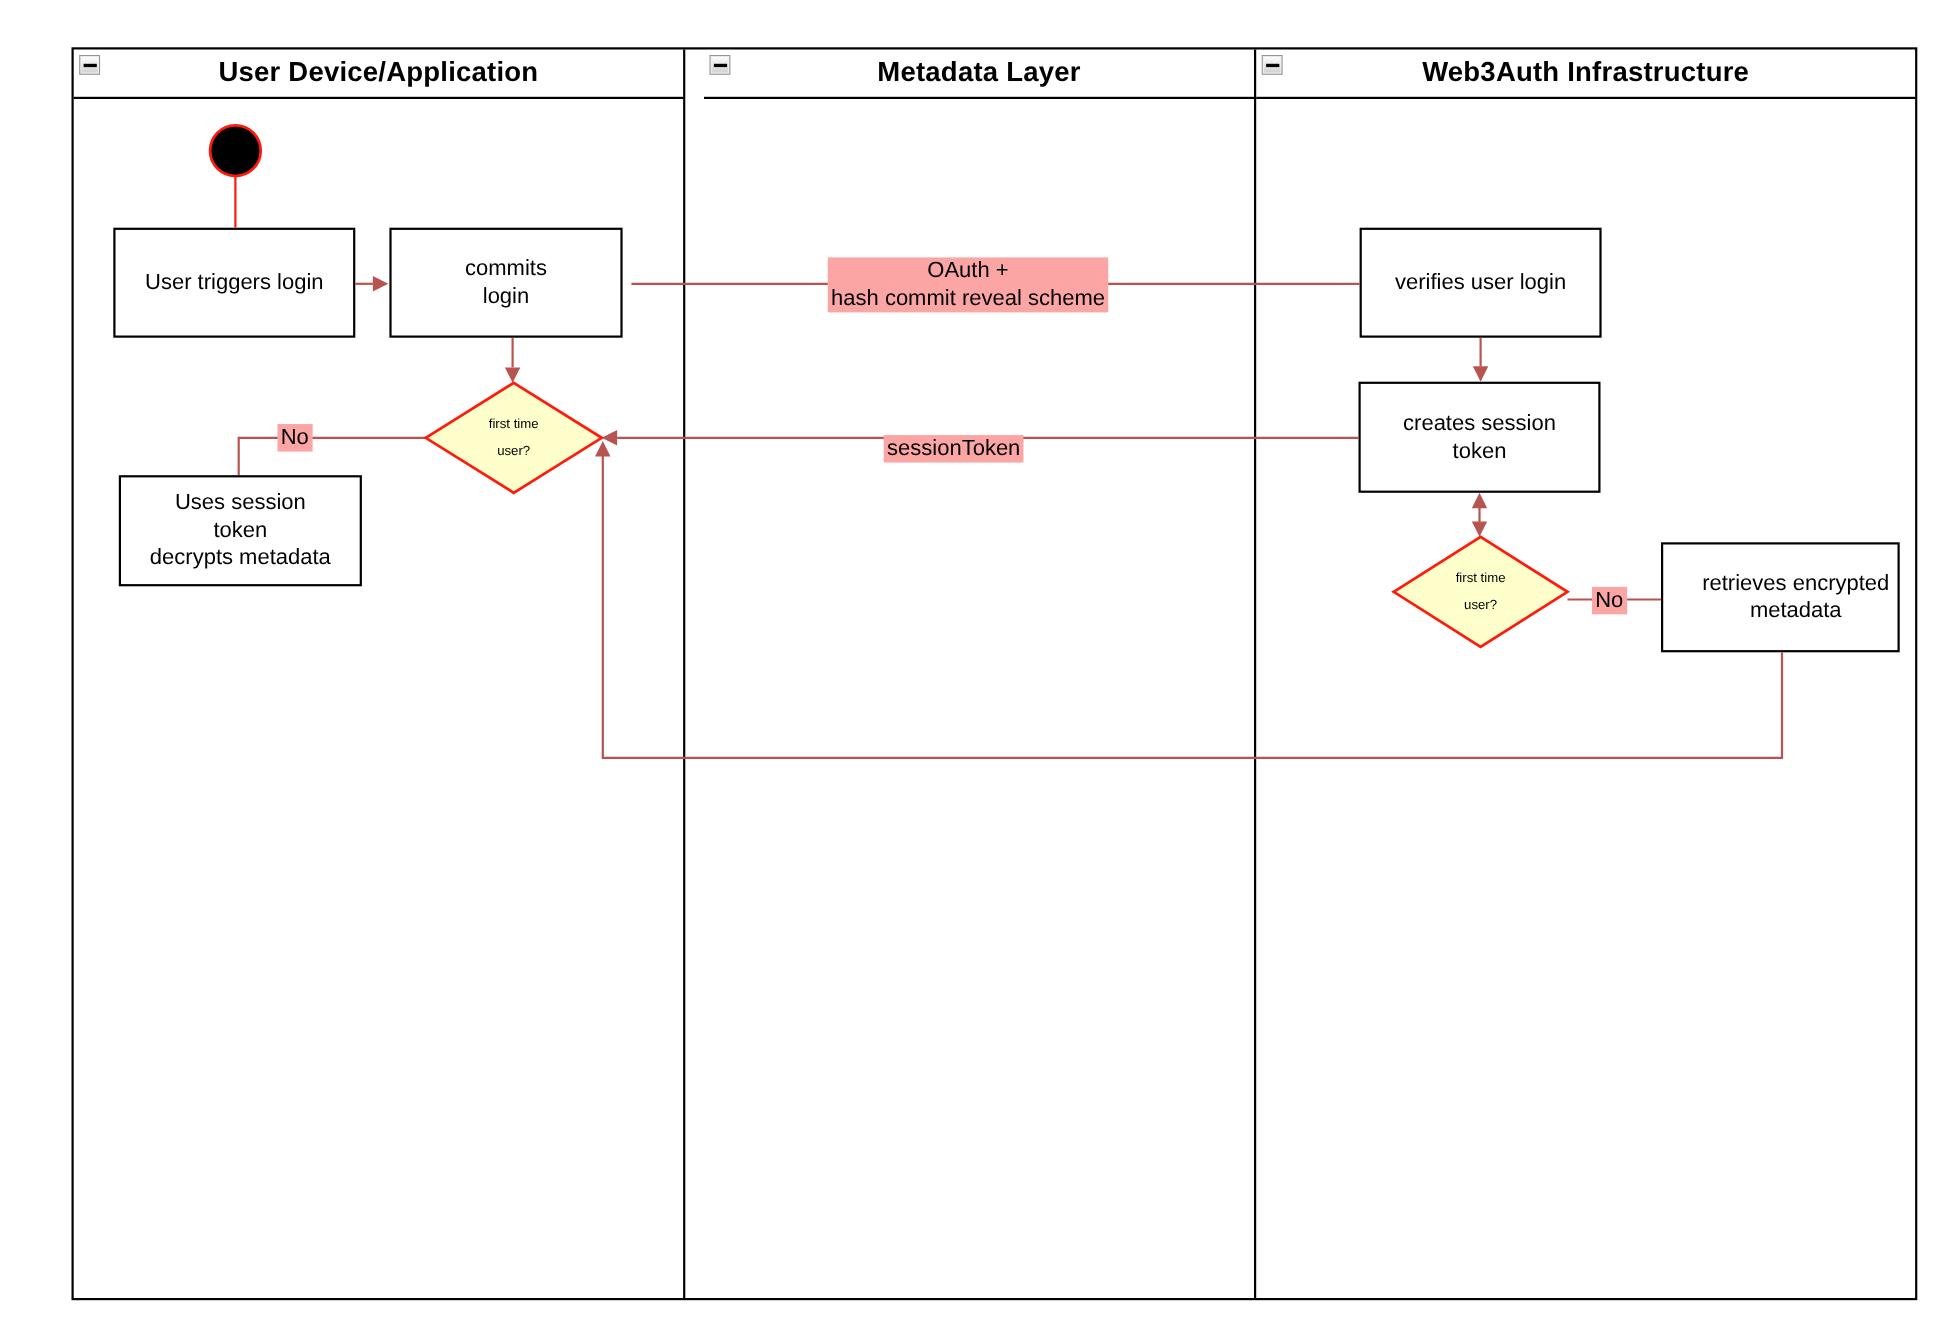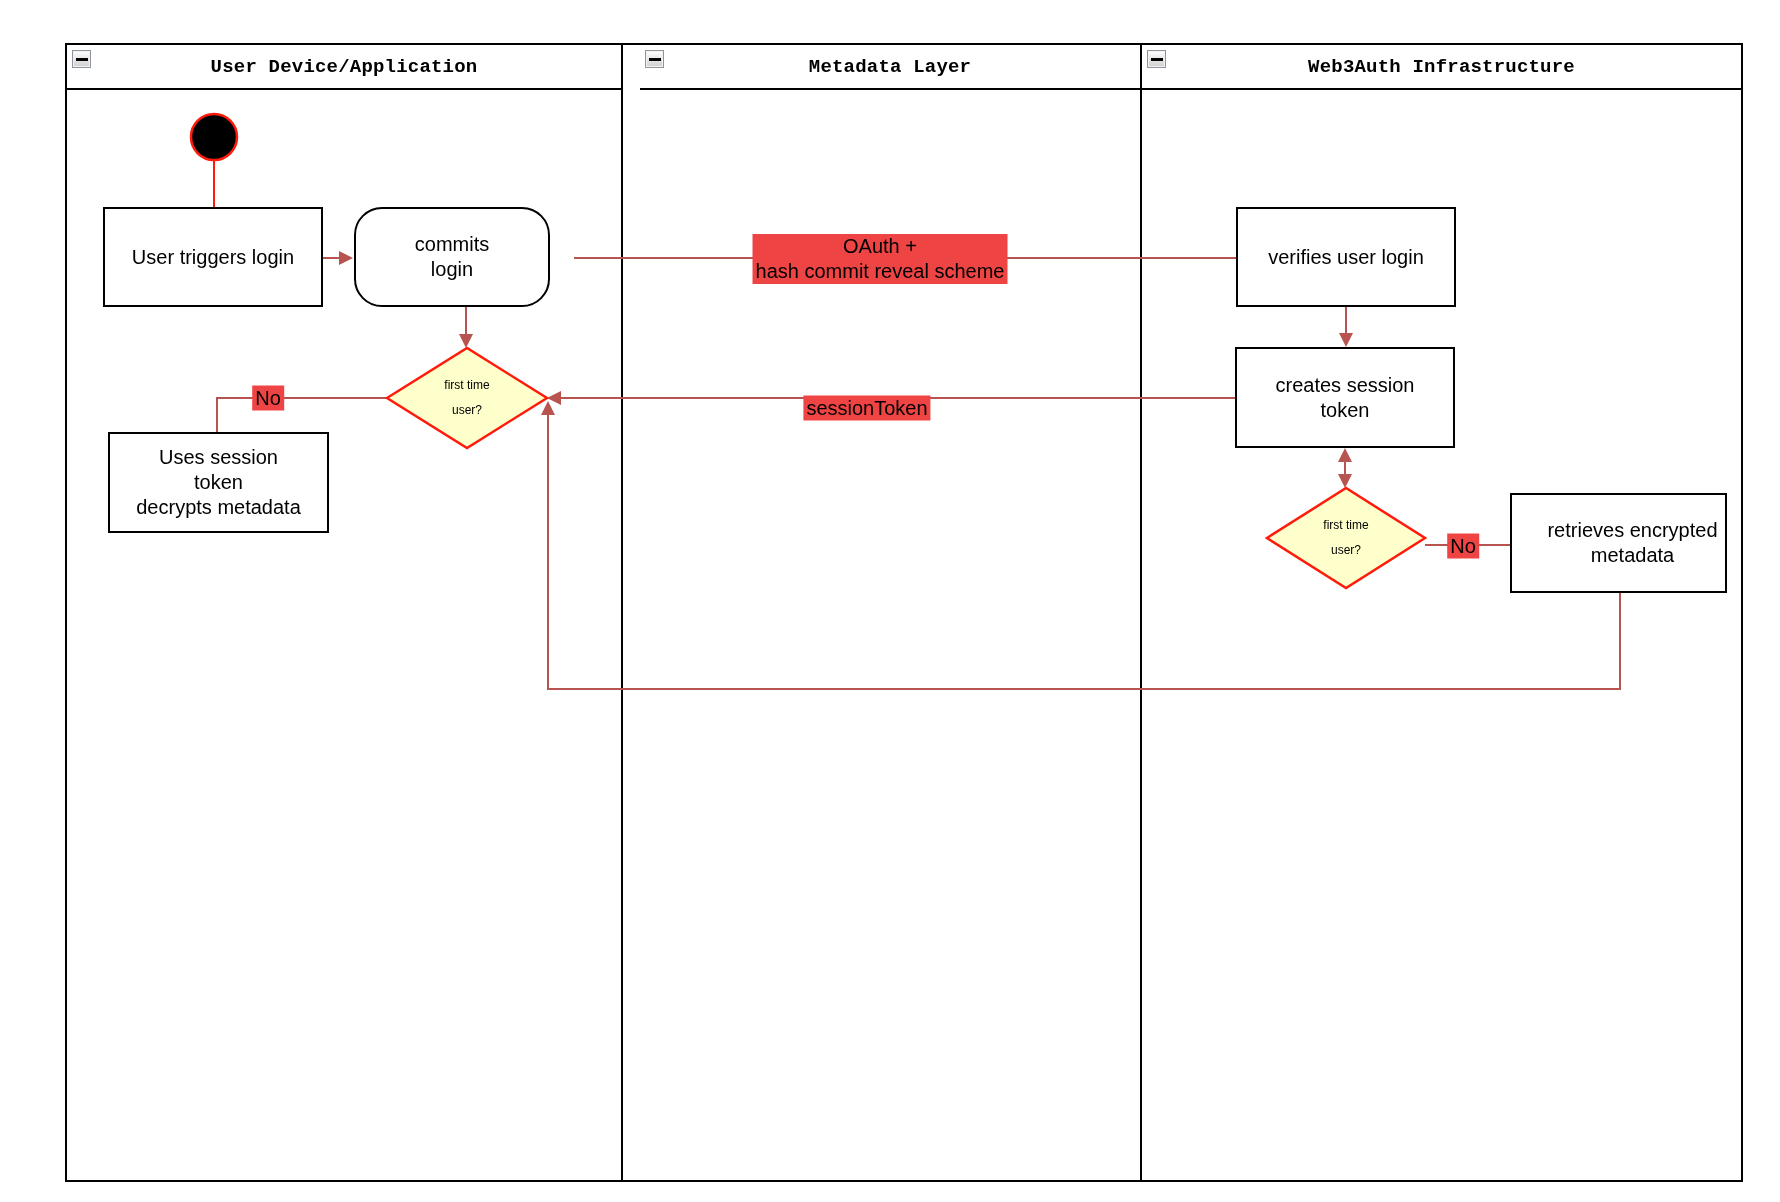--- a/index.html
+++ b/index.html
@@ -25,21 +25,21 @@
   .lane { position: relative; height: 100%; }
   .lane.l1 { width: 556px; border-right: 2px solid var(--lane-border, #000); }
   .lane.l2 { width: 519px; border-right: 2px solid var(--lane-border, #000); padding-left: 17px; }
   .lane.l3 { flex: 1; }
   .lane-header {
     height: 45px;
     border-bottom: 2px solid var(--lane-border, #000);
     display: flex; align-items: center; justify-content: center;
     position: relative;
   }
-  .lane-title { font-size: 19px; font-weight: bold; letter-spacing: 0.2px; font-family: Liberation Mono, monospace; }
+  .lane-title { font-size: 25px; font-weight: bold; letter-spacing: 0.2px; }
   .collapse-btn {
     position: absolute; left: 5px; top: 5px;
     width: 19px; height: 18px;
     border: 1px solid #8e959e;
     background: linear-gradient(#ffffff, #cfcfcf);
     box-shadow: inset 0 0 0 1px #f2f2f2;
     display: flex; align-items: center; justify-content: center;
     padding: 0; cursor: pointer;
   }
   .collapse-btn .minus-bar { width: 12px; height: 3px; background: #000; }
@@ -60,21 +60,21 @@
   }
   .diamond-label {
     position: absolute; z-index: 2;
     display: flex; align-items: center; justify-content: center;
     text-align: center; font-size: 12px; line-height: 25px;
     pointer-events: none;
   }
   .edge-label {
     position: absolute; z-index: 2;
     transform: translate(-50%, -50%);
-    background: #ef4444;
+    background: #fca5a5;
     padding: 0 3px;
     text-align: center; font-size: 20px; line-height: 25px;
     white-space: pre-line;
   }
   .multiline { white-space: pre-line; }
 </style>
 </head>
 <body>
 
 <div class="canvas">
@@ -137,21 +137,21 @@
 
     <polygon class="diamond" points="387,398 467,348 547,398 467,448"></polygon>
     <polygon class="diamond" points="1267,538 1346,488 1425,538 1346,588"></polygon>
 
     <circle class="start-dot" cx="214" cy="137" r="23"></circle>
   </svg>
 
   <div class="node" style="left:103px; top:207px; width:220px; height:100px;">
     <span class="multiline">User triggers login</span>
   </div>
-  <div class="node" style="left:354px; top:207px; width:196px; height:100px;border-radius:28px;">
+  <div class="node" style="left:354px; top:207px; width:212px; height:100px;">
     <span class="multiline">commits
 login</span>
   </div>
   <div class="node" style="left:108px; top:432px; width:221px; height:101px;">
     <span class="multiline">Uses session
 token
 decrypts metadata</span>
   </div>
   <div class="node" style="left:1236px; top:207px; width:220px; height:100px;">
     <span class="multiline">verifies user login</span>

